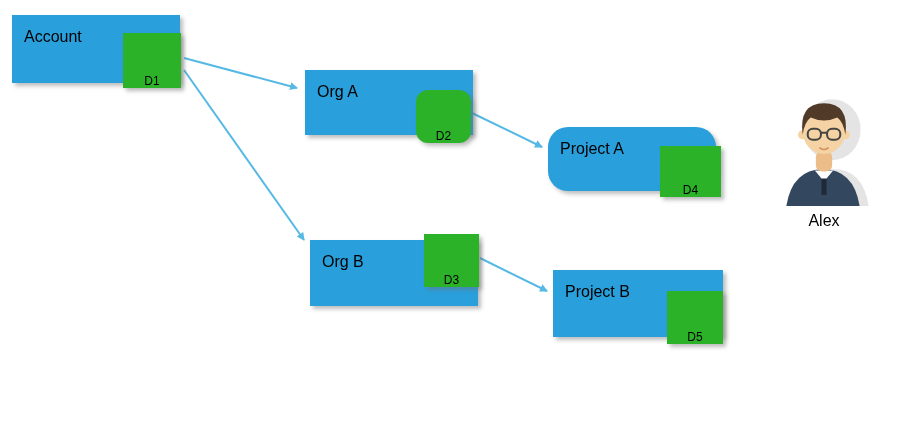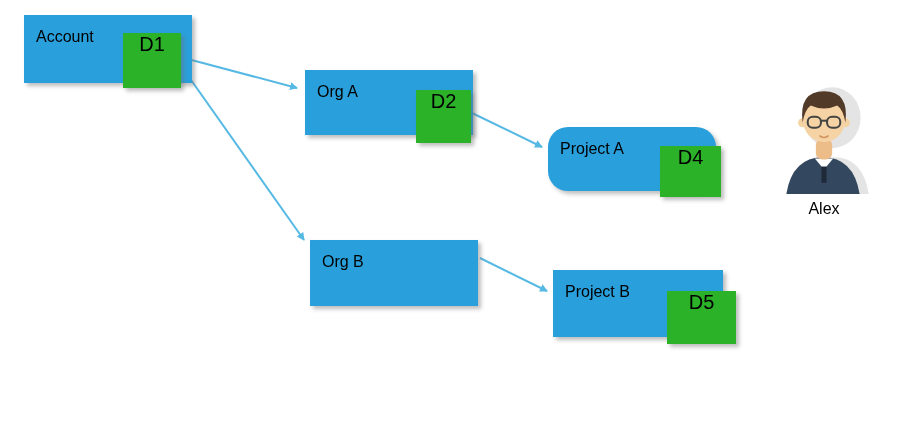--- a/index.html
+++ b/index.html
@@ -20,42 +20,42 @@
   .node-label{
     position:absolute;
     left:12px;top:13px;
     font-size:16px;color:var(--text);
     white-space:nowrap;
   }
   .badge{
     position:absolute;
     background:var(--green);
     box-shadow:3px 3px 4px rgba(110,110,110,0.45);
-    display:flex;align-items:flex-start;justify-content:center;
-    font-size:20px;color:var(--text);
+    display:flex;align-items:flex-end;justify-content:center;
+    font-size:12px;color:var(--text);
   }
 
-  .n-account{left:24px; top:15px; width:168px;height:68px;}
+  .n-account{left:12px; top:15px; width:168px;height:68px;}
   .n-orga   {left:305px;top:70px; width:168px;height:65px;text-align:right;}
   .n-orgb   {left:310px;top:212px;width:168px;height:66px;margin-top:28px;}
   .n-proja  {left:548px;top:127px;width:168px;height:64px;border-radius:20px;}
   .n-projb  {left:553px;top:270px;width:170px;height:67px;}
 
   .b-d1{left:123px;top:33px; width:58px;height:55px;}
-  .b-d2{left:416px;top:90px; width:55px;height:53px;}
+  .b-d2{left:416px;top:90px; width:55px;height:53px;border-radius:12px;}
   .b-d3{left:424px;top:234px;width:55px;height:53px;}
   .b-d4{left:660px;top:146px;width:61px;height:51px;}
-  .b-d5{left:667px;top:291px;width:69px;height:53px;}
+  .b-d5{left:667px;top:291px;width:56px;height:53px;}
 
   .arrows{position:absolute;left:0;top:0;pointer-events:none;}
   .arrow-line{stroke:var(--arrow);stroke-width:2;fill:none;}
   .arrow-head{fill:var(--arrow);}
 
   .person{position:absolute;width:96px;text-align:center;}
-  .p-alex{left:776px;top:80px;}
+  .p-alex{left:776px;top:92px;}
   .p-uri {left:776px;top:240px;}
   .avatar{display:block;margin:0 auto;}
   .person-name{margin-top:6px;font-size:16px;color:var(--text);}
 </style>
 </head>
 <body>
 
 <div class="canvas">
 
   <svg class="arrows" width="904" height="428" viewBox="0 0 904 428">
@@ -85,20 +85,23 @@
   <div class="node n-projb">
     <span class="node-label">Project B</span>
   </div>
 
   <div class="badge b-d1">
       <span>D1</span>
     </div>
   <div class="badge b-d2">
       <span>D2</span>
     </div>
+  <div class="badge b-d3">
+      <span>D3</span>
+    </div>
   <div class="badge b-d4">
       <span>D4</span>
     </div>
   <div class="badge b-d5">
       <span>D5</span>
     </div>
 
   <div class="person p-alex">
     <svg class="avatar" width="92" height="114" viewBox="0 0 90 112">
 

